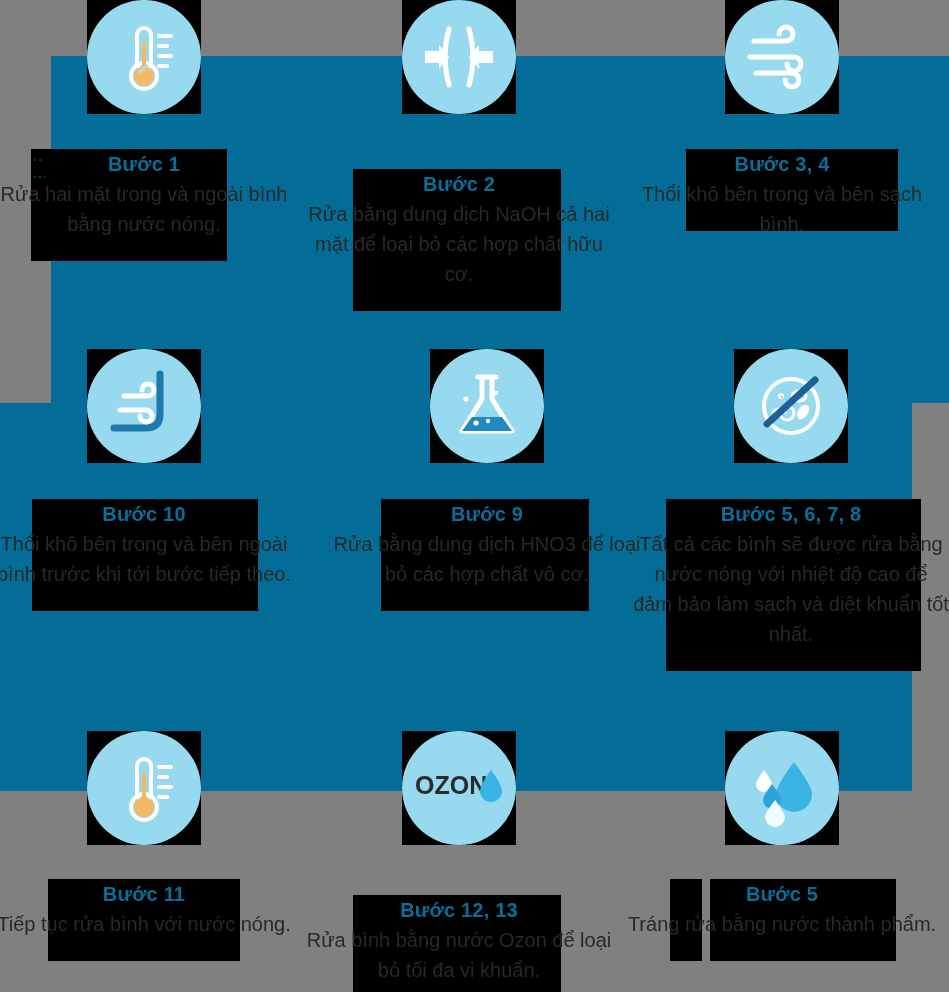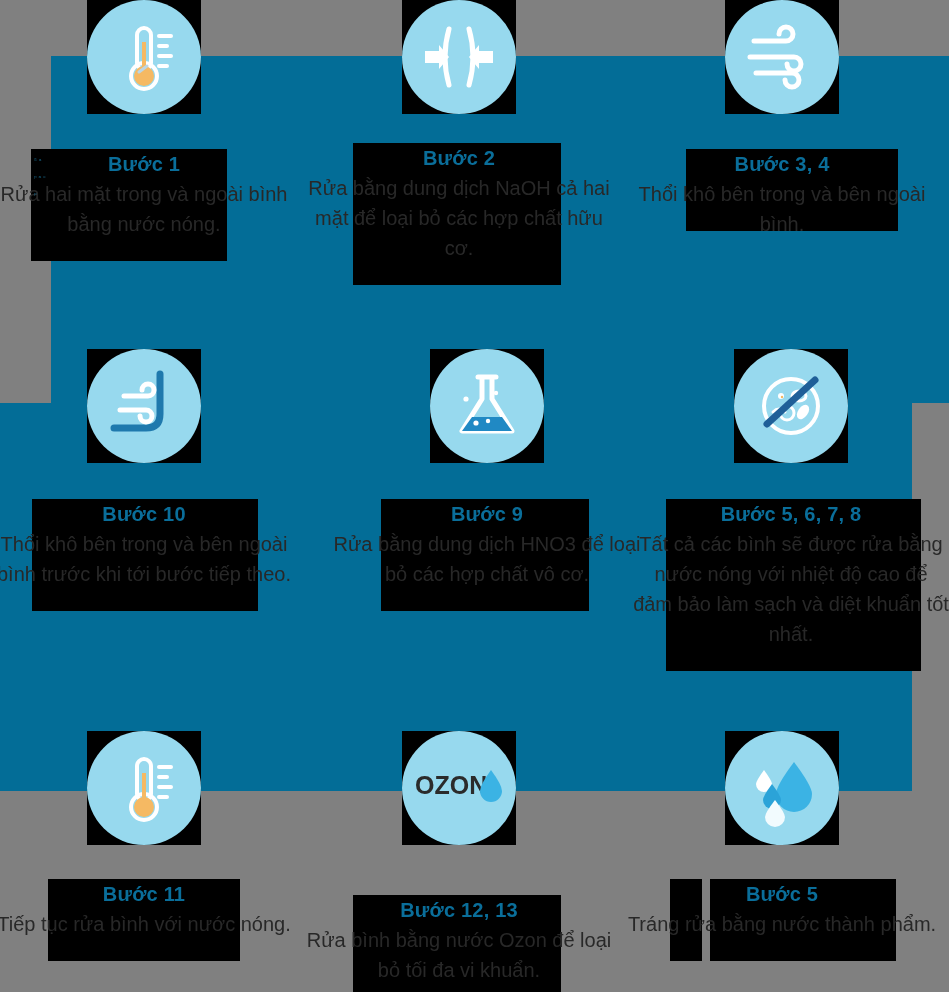--- a/index.html
+++ b/index.html
@@ -87,21 +87,21 @@
       <div class="icon-black"></div>
       <div class="icon-circle">
         <svg width="76" height="76" viewBox="0 0 76 76">
           <path d="M28 10 q-8 28 0 56" fill="none" stroke="#fff" stroke-width="5" stroke-linecap="round"></path>
           <path d="M48 10 q8 28 0 56" fill="none" stroke="#fff" stroke-width="5" stroke-linecap="round"></path>
           <path d="M4 32 h14 v-6 l10 12 -10 12 v-6 H4 z" fill="#fff"></path>
           <path d="M72 32 h-14 v-6 l-10 12 10 12 v-6 h14 z" fill="#fff"></path>
         </svg>
       </div>
     </div>
-    <div class="text-block" style="margin-top:29px;">
+    <div class="text-block" style="margin-top:55px;">
       <div class="blackbar" style="left:52px;top:0;width:208px;height:142px;"></div>
       <div class="txt">
         <div class="step-title">Bước 2</div>
         <div class="step-desc">Rửa bằng dung dịch NaOH cả hai mặt để loại bỏ các hợp chất hữu cơ.</div>
       </div>
     </div>
   </div>
 
   <div class="card" style="left:624px;top:0px;">
     <div class="icon-wrap">
@@ -111,21 +111,21 @@
           <path d="M10 18 h32 a7 7 0 1 0 -7 -7" fill="none" stroke="#fff" stroke-width="5" stroke-linecap="round"></path>
           <path d="M6 34 h44 a7 7 0 1 1 -7 7" fill="none" stroke="#fff" stroke-width="5" stroke-linecap="round"></path>
           <path d="M12 50 h36 a7 7 0 1 1 -7 7" fill="none" stroke="#fff" stroke-width="5" stroke-linecap="round"></path>
         </svg>
       </div>
     </div>
     <div class="text-block" style="margin-top:35px;">
       <div class="blackbar" style="left:62px;top:0;width:212px;height:82px;"></div>
       <div class="txt">
         <div class="step-title">Bước 3, 4</div>
-        <div class="step-desc">Thổi khô bên trong và bên ngoài bình.</div>
+        <div class="step-desc">Thổi khô bên trong và bên sạch bình.</div>
       </div>
     </div>
   </div>
 
   <div class="card" style="left:-14px;top:349px;">
     <div class="icon-wrap">
       <div class="icon-black"></div>
       <div class="icon-circle">
         <svg width="76" height="76" viewBox="0 0 76 76">
           <path d="M54 6 v40 q0 14 -14 14 H8" fill="none" stroke="#1f79ad" stroke-width="7" stroke-linecap="round"></path>

